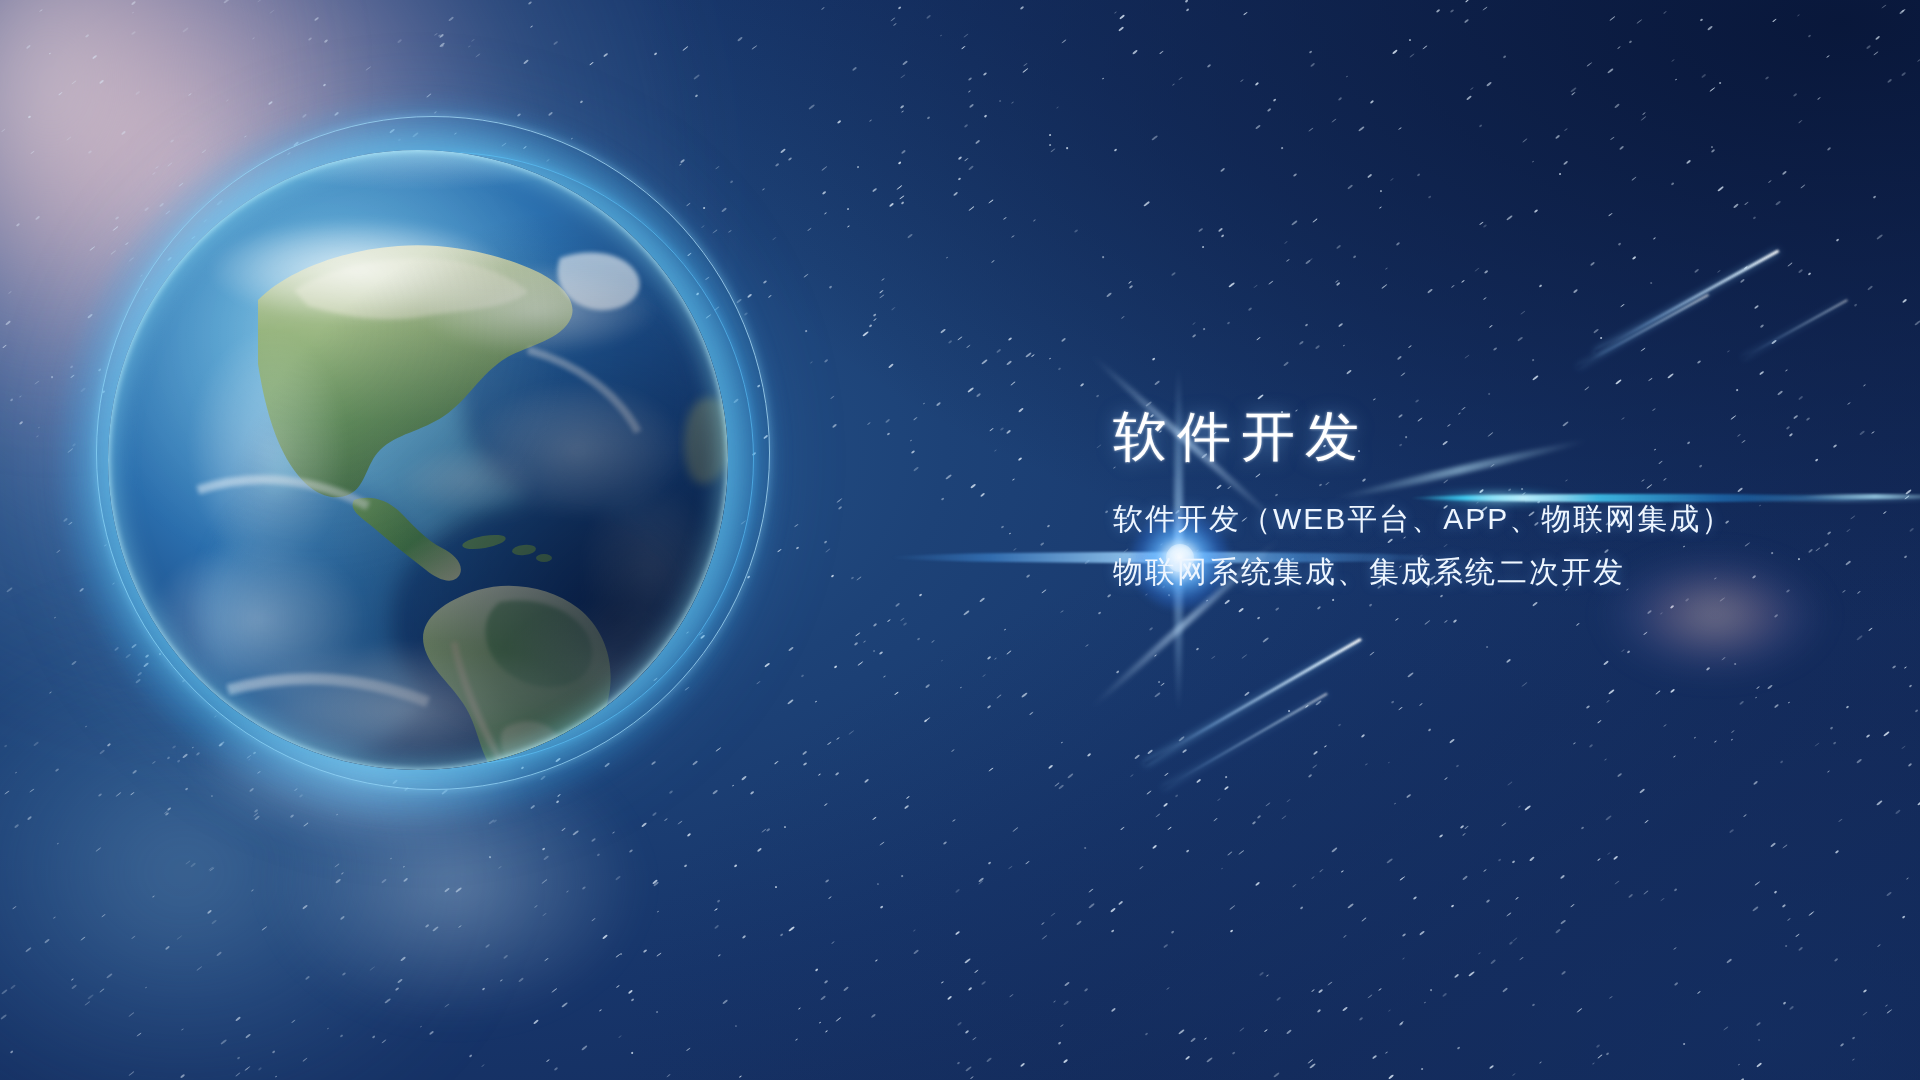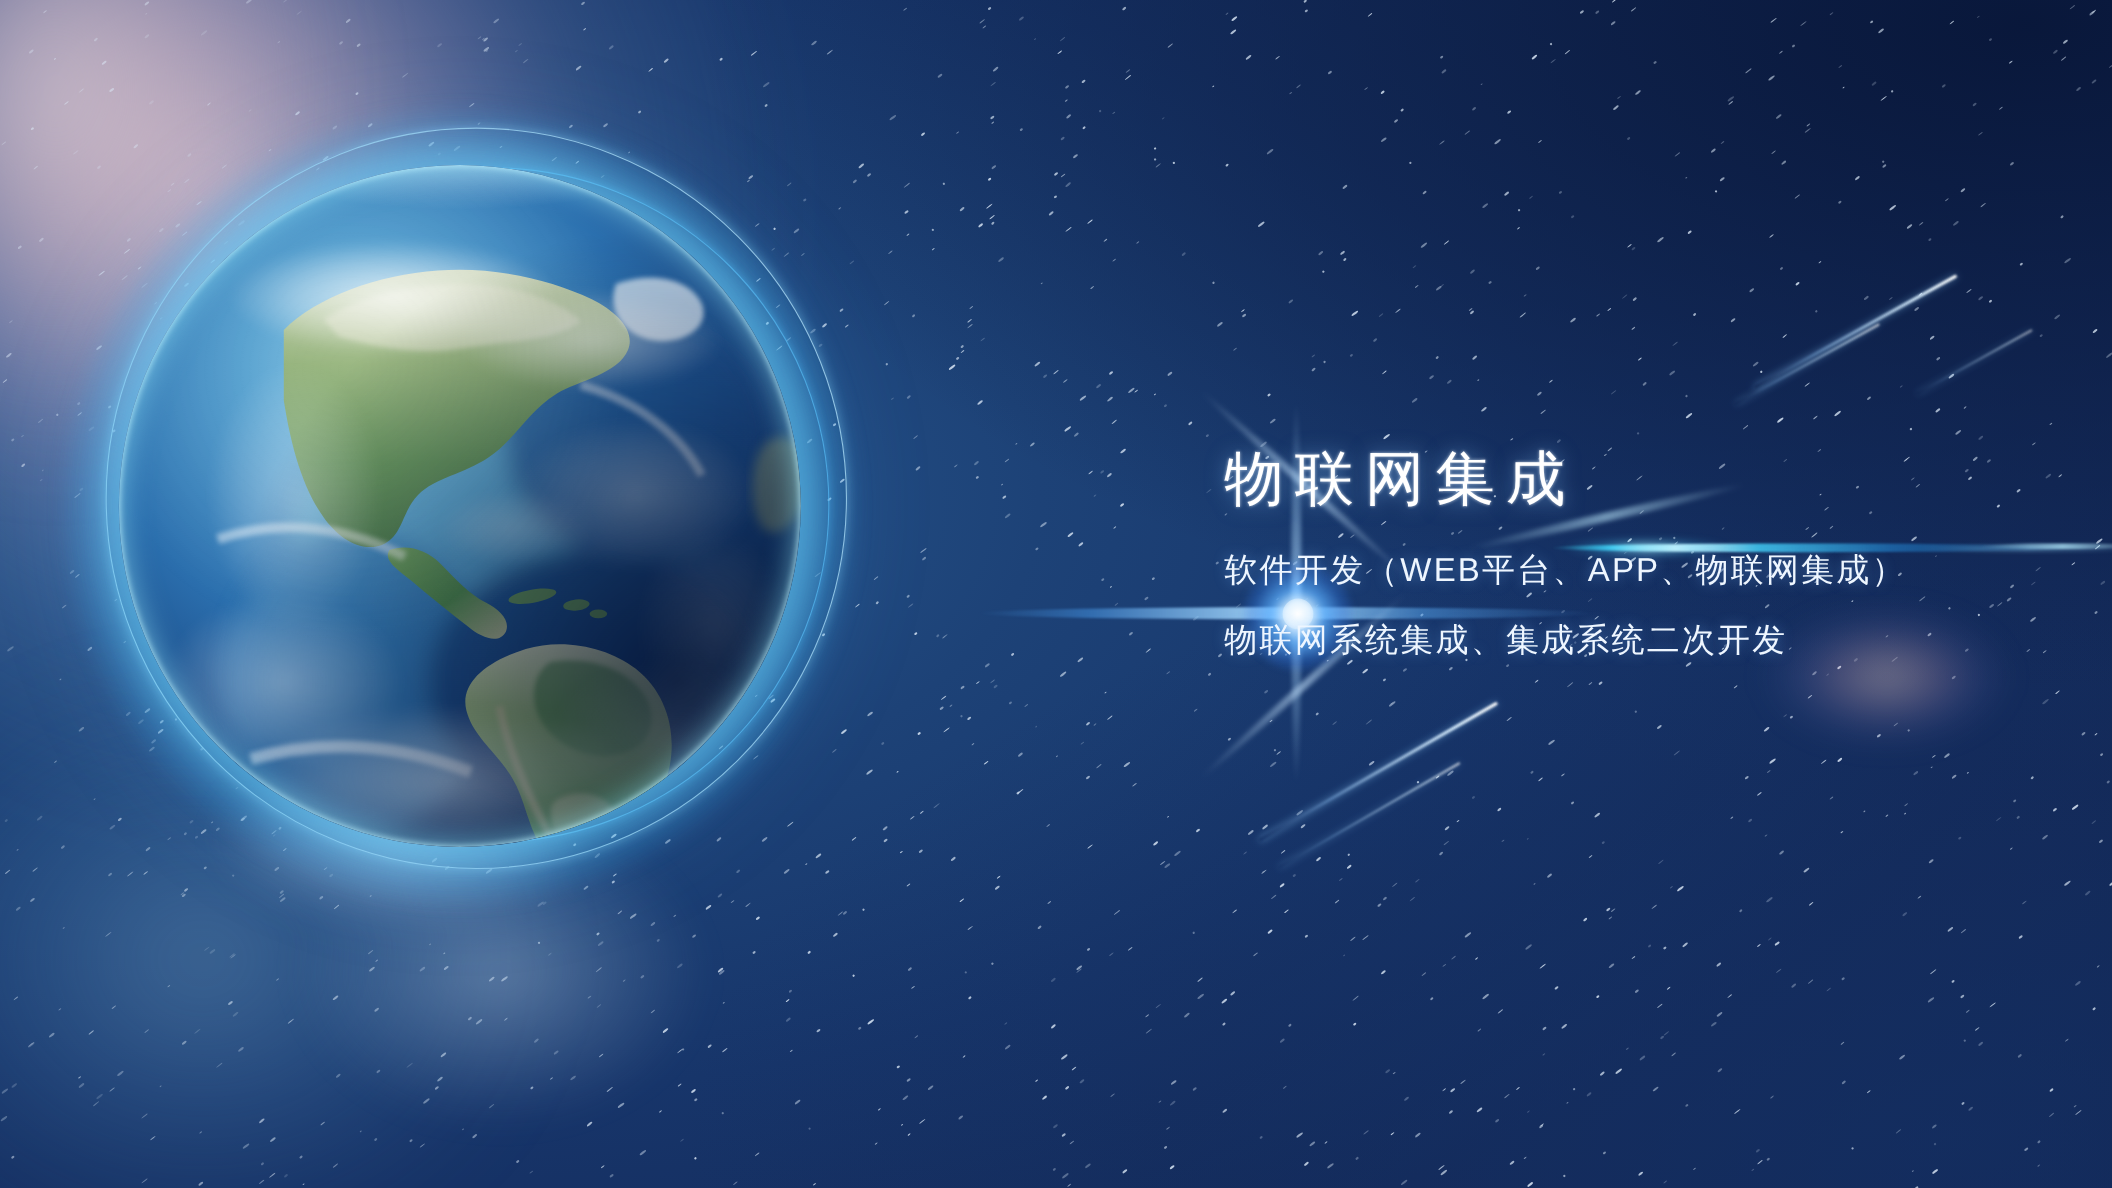--- a/index.html
+++ b/index.html
@@ -138,21 +138,21 @@
   .m4{left:1150px;top:740px;width:190px;transform:rotate(-30deg);opacity:.70;height:2px;}
   .m5{left:1735px;top:328px;width:120px;transform:rotate(-29deg);opacity:.55;height:2px;}
 
   
   .text-block{position:absolute;left:1113px;top:408px;width:740px;}
   .headline{font-size:54px;line-height:1.06;color:#ffffff;font-weight:300;
     letter-spacing:10px;text-shadow:0 0 18px rgba(140,200,255,.55), 0 0 3px rgba(255,255,255,.75);
     white-space:nowrap;}
   .sub{margin-top:30px;font-size:30px;line-height:1.62;color:#eef6ff;font-weight:300;
     letter-spacing:2.0px;text-shadow:0 0 12px rgba(120,185,255,.45);white-space:nowrap;}
-  .sub .line+.line{margin-top:15px;}
+  .sub .line+.line{margin-top:4px;}
 </style>
 </head>
 <body>
 
 <div class="stage">
 
   <div class="bg-base"></div>
   <div class="bg-topright"></div>
   <div class="bg-bottomright"></div>
   <div class="haze-pink"></div>
@@ -1582,20 +1582,20 @@
 
   <div class="flare flare-warm">
     <span class="flare-core w1"></span>
   </div>
 
   <div class="flare flare-small-right">
     <span class="flare-bar s1"></span>
   </div>
 
   <div class="text-block">
-    <div class="headline">物联网集成</div>
+    <div class="headline">软件开发</div>
     <div class="sub">
       <div class="line">软件开发（WEB平台、APP、物联网集成）</div>
       <div class="line">物联网系统集成、集成系统二次开发</div>
     </div>
   </div>
 
 </div>
 
 </body></html>

